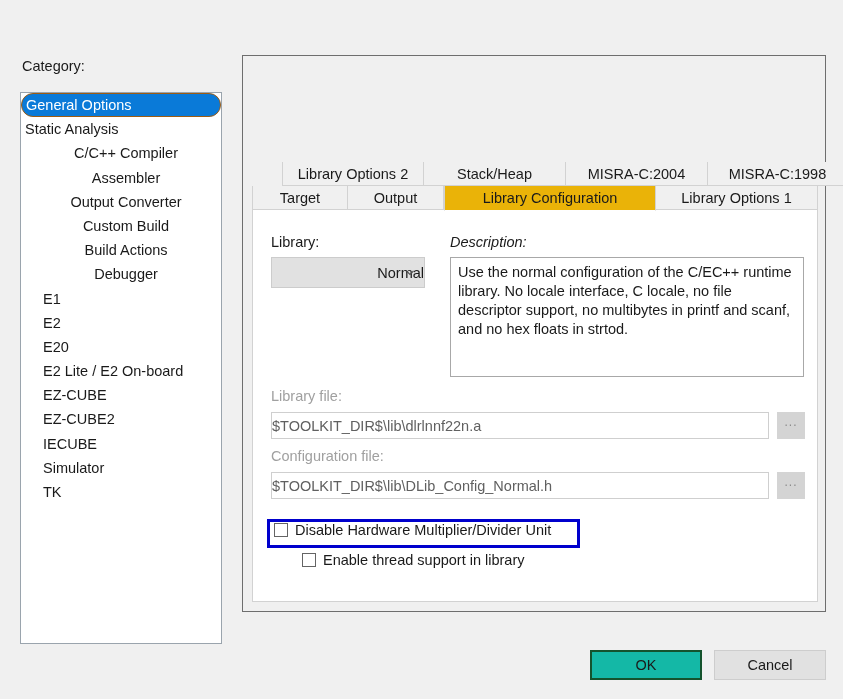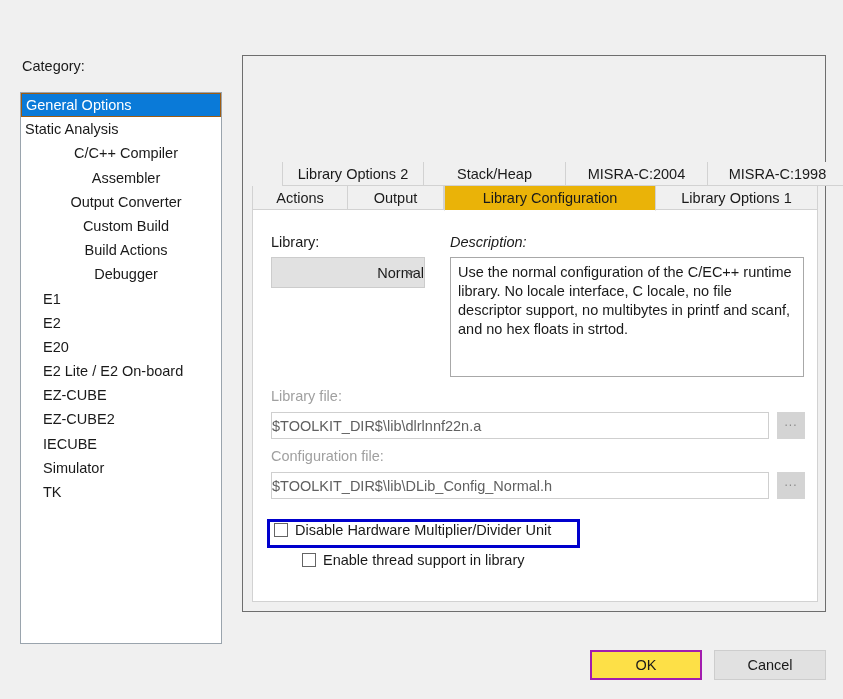--- a/index.html
+++ b/index.html
@@ -38,20 +38,21 @@
     overflow: hidden;
   }
   .cat-item {
     height: 24.2px;
     line-height: 24.2px;
     font-size: 14.5px;
     color: #1a1a1a;
     white-space: nowrap;
     box-sizing: border-box;
     padding-left: 4px;
+    border-radius: 12px;
   }
   .cat-item.indent1 { padding-left: 10px; text-align: center; }
   .cat-item.indent2 { padding-left: 22px; }
   .cat-item.selected {
     background: #0a7ad8;
     color: #ffffff;
     border: 1px solid #9e5c12;
     line-height: 22.2px;
   }
 
@@ -256,22 +257,22 @@
     box-sizing: border-box;
     display: flex;
     align-items: center;
     justify-content: center;
     font-size: 14.5px;
     color: #1a1a1a;
   }
   #ok-button {
     left: 590px;
     top: 650px;
-    border: 2px solid #a21caf;
-    background: #fde047;
+    border: 2px solid #14532d;
+    background: #14b8a6;
   }
   #cancel-button {
     left: 714px;
     top: 650px;
   }
 </style>
 </head>
 <body>
 
 <div id="category-label">Category:</div>
@@ -299,21 +300,21 @@
 <div id="right-panel"></div>
 
 <div id="tab-strip">
   <div class="tab-row row1">
       <div class="tab first" style="width: 142px;">Library Options 2</div>
       <div class="tab" style="width: 142px;">Stack/Heap</div>
       <div class="tab" style="width: 142px;">MISRA-C:2004</div>
       <div class="tab" style="width: 140px;">MISRA-C:1998</div>
     </div>
   <div class="tab-row row2">
-      <div class="tab first" style="width: 96px;">Actions</div>
+      <div class="tab first" style="width: 96px;">Target</div>
       <div class="tab" style="width: 96px;">Output</div>
       <div class="tab active" style="width: 212px;">Library Configuration</div>
       <div class="tab" style="width: 162px;">Library Options 1</div>
     </div>
 </div>
 
 <div id="tab-page">
 
   <div class="field-label" id="library-label">Library:</div>
 

